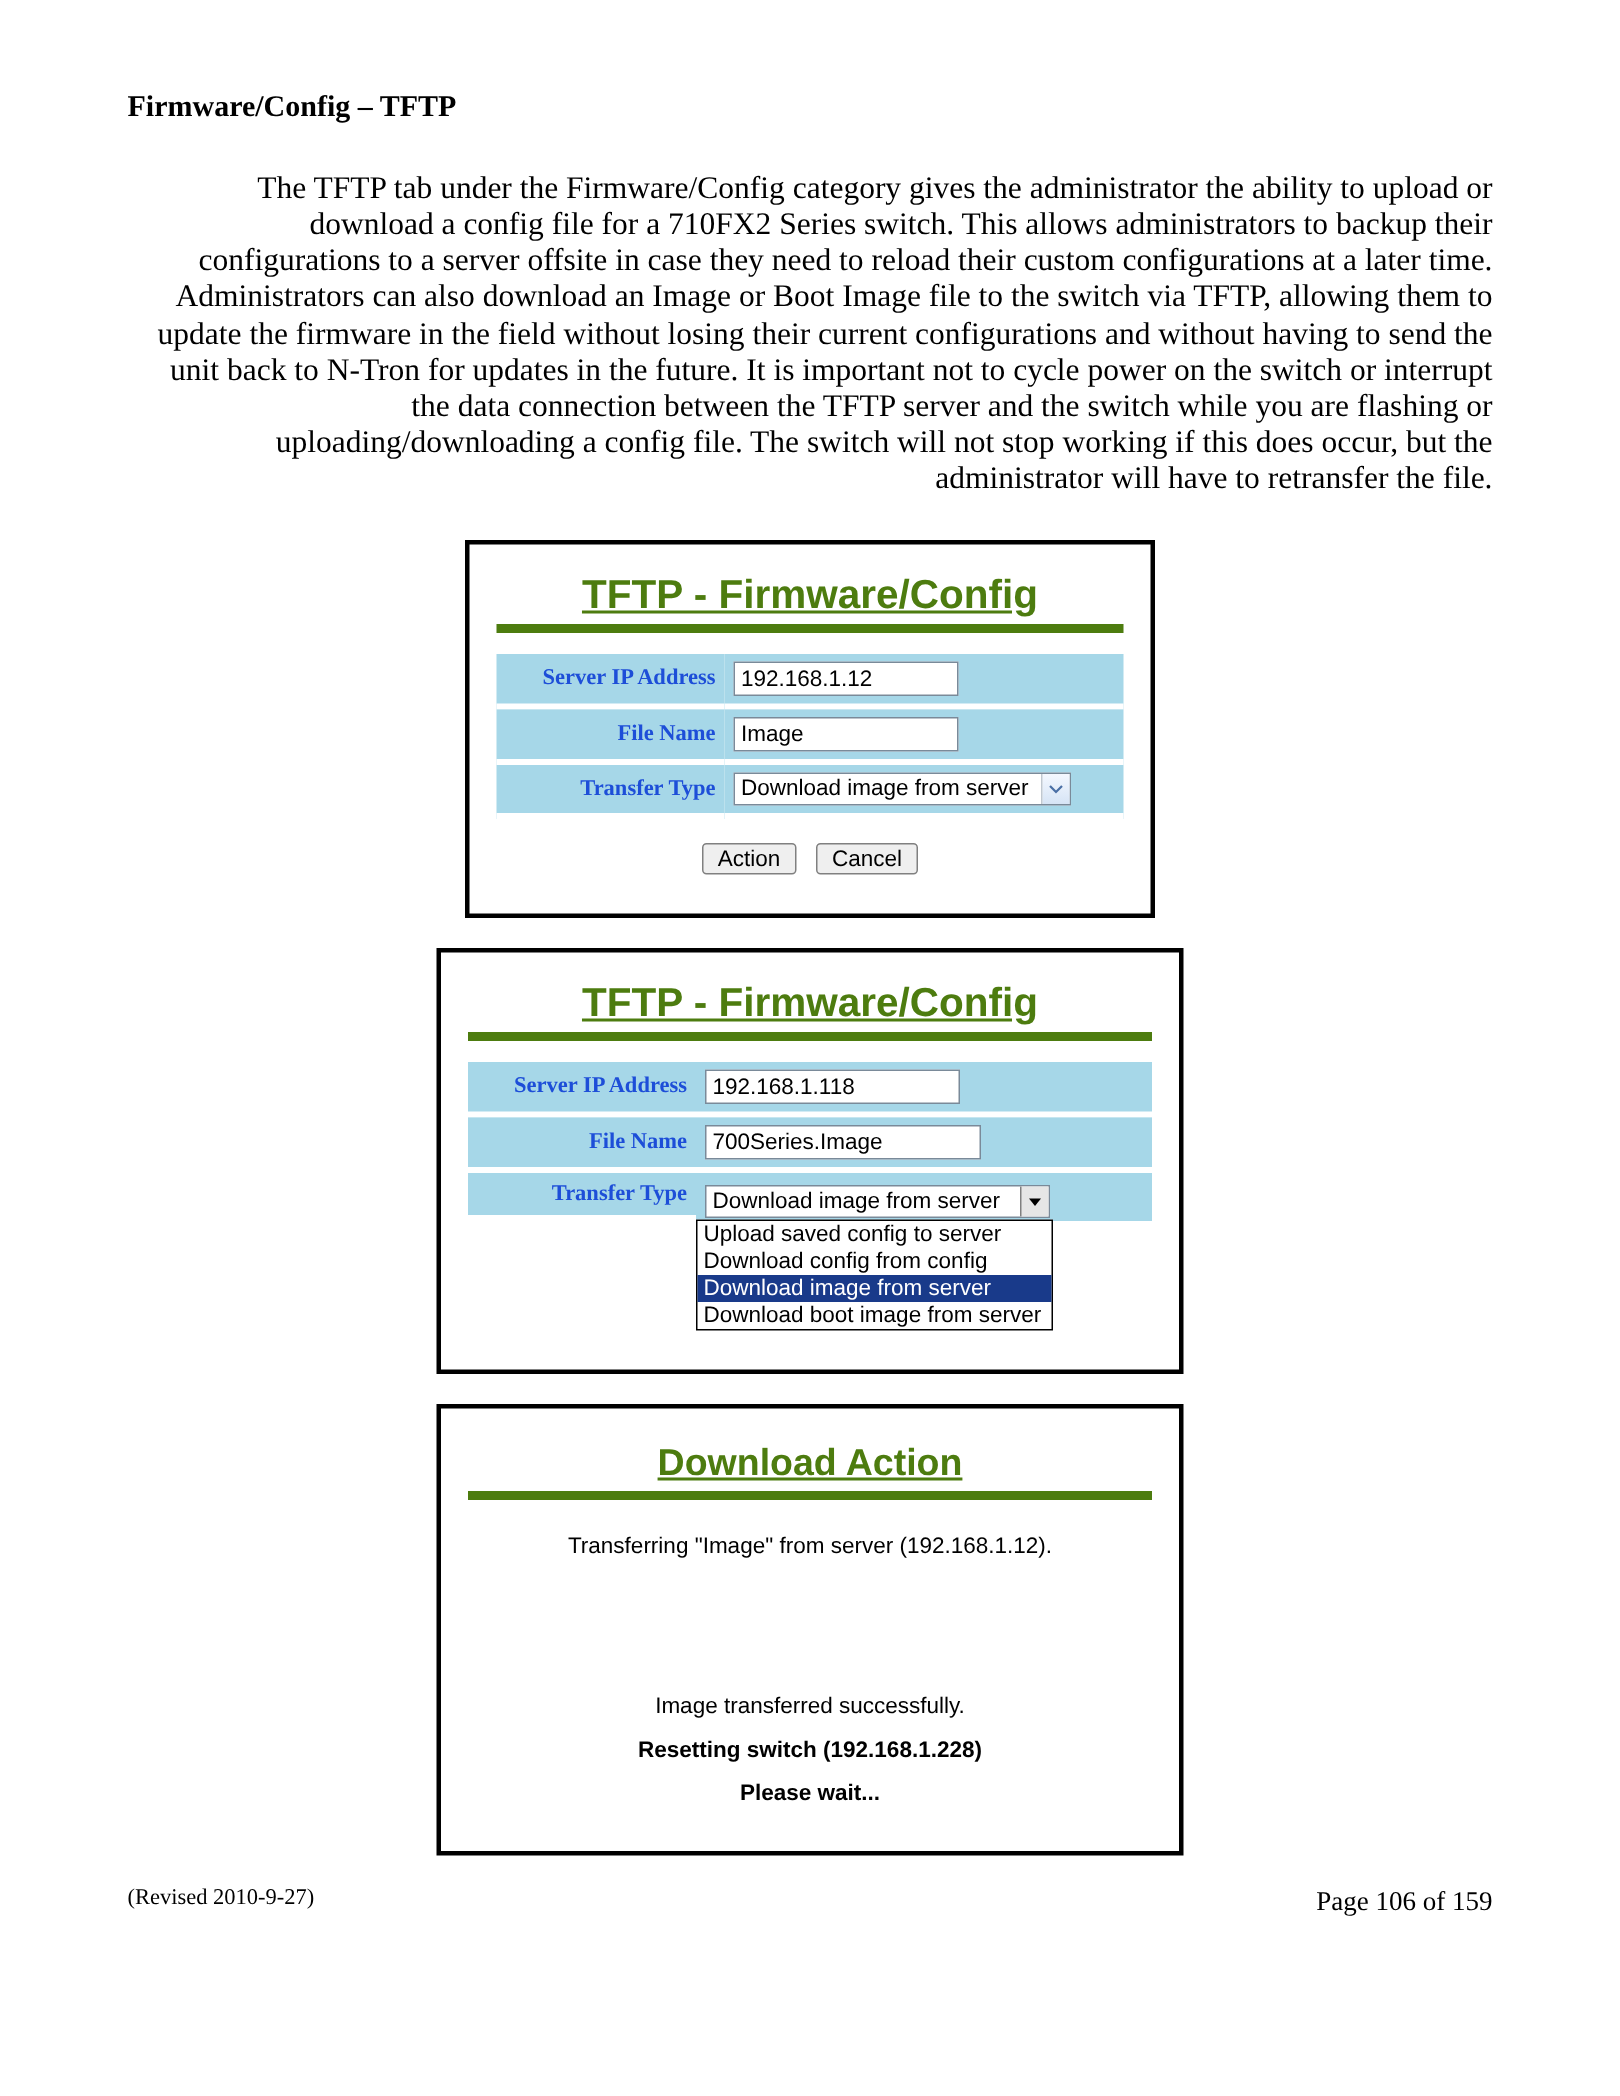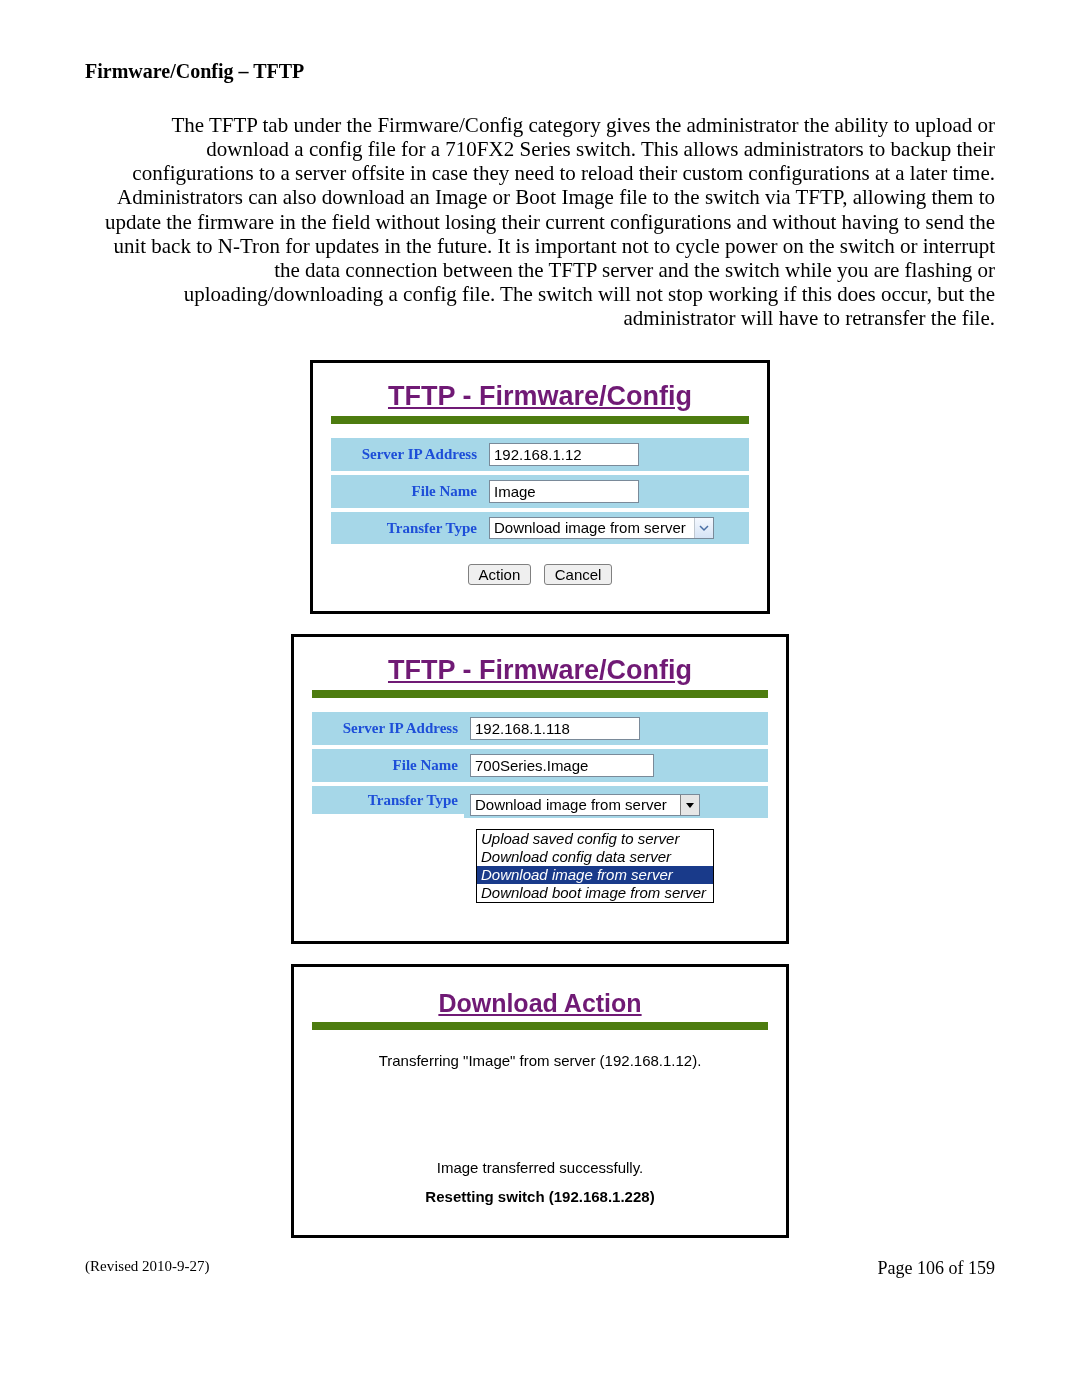--- a/index.html
+++ b/index.html
@@ -33,23 +33,23 @@
     margin: 0 auto 20px auto;
     padding: 14px 18px 26px 18px;
     box-sizing: border-box;
     font-family: Arial, Helvetica, sans-serif;
   }
   .panel-title {
     text-align: center;
     font-family: Verdana, Geneva, sans-serif;
     font-size: 27px;
     font-weight: bold;
-    color: #701a75;
+    color: #4d7c0f;
     text-decoration: underline;
-    border-bottom: 8px solid #4d7c0f;
+    border-bottom: 6px solid #4d7c0f;
     padding: 4px 0 4px 0;
     margin: 0 0 14px 0;
   }
   .panel-1 { width: 460px; }
   .panel-2 { width: 498px; }
   .panel-3 {
     width: 498px;
     padding-top: 18px;
     padding-bottom: 30px;
   }
@@ -140,24 +140,23 @@
   .dropdown-list div {
     padding: 0 4px;
     white-space: nowrap;
   }
   .dropdown-list .selected {
     background: #193a8a;
     color: #fff;
   }
   .dd-cell {
     background: #fff !important;
-    padding: 12px !important;
+    padding: 0 !important;
     border-bottom: 0 !important;
     vertical-align: top !important;
-    font-style: italic;
   }
 
   
   .panel-3 .panel-title {
     font-size: 25px;
   }
   .status-line {
     text-align: center;
     font-family: Verdana, Geneva, sans-serif;
     font-size: 15px;
@@ -250,35 +249,36 @@
                   </svg>
             </div>
           </div>
         </td>
       </tr>
       <tr>
         <td class="dd-cell"></td>
         <td class="dd-cell">
           <div class="dropdown-list">
             <div>Upload saved config to server</div>
-            <div>Download config data server</div>
+            <div>Download config from config</div>
             <div class="selected">Download image from server</div>
             <div>Download boot image from server</div>
           </div>
         </td>
       </tr>
     </tbody>
       </table>
   </div>
 
   <div class="panel panel-3">
     <div class="panel-title">Download Action</div>
     <div class="status-line" style="margin:22px 0 0 0">Transferring "Image" from server (192.168.1.12).</div>
     <div class="status-line" style="margin:90px 0 0 0">Image transferred successfully.</div>
     <div class="status-line status-bold" style="margin:12px 0 0 0">Resetting switch (192.168.1.228)</div>
+    <div class="status-line status-bold" style="margin:12px 0 0 0">Please wait...</div>
   </div>
 
   <div class="footer">
     <span>(Revised 2010-9-27)</span>
     <span class="right">Page 106 of 159</span>
   </div>
 
 </div>
 
 </body></html>

